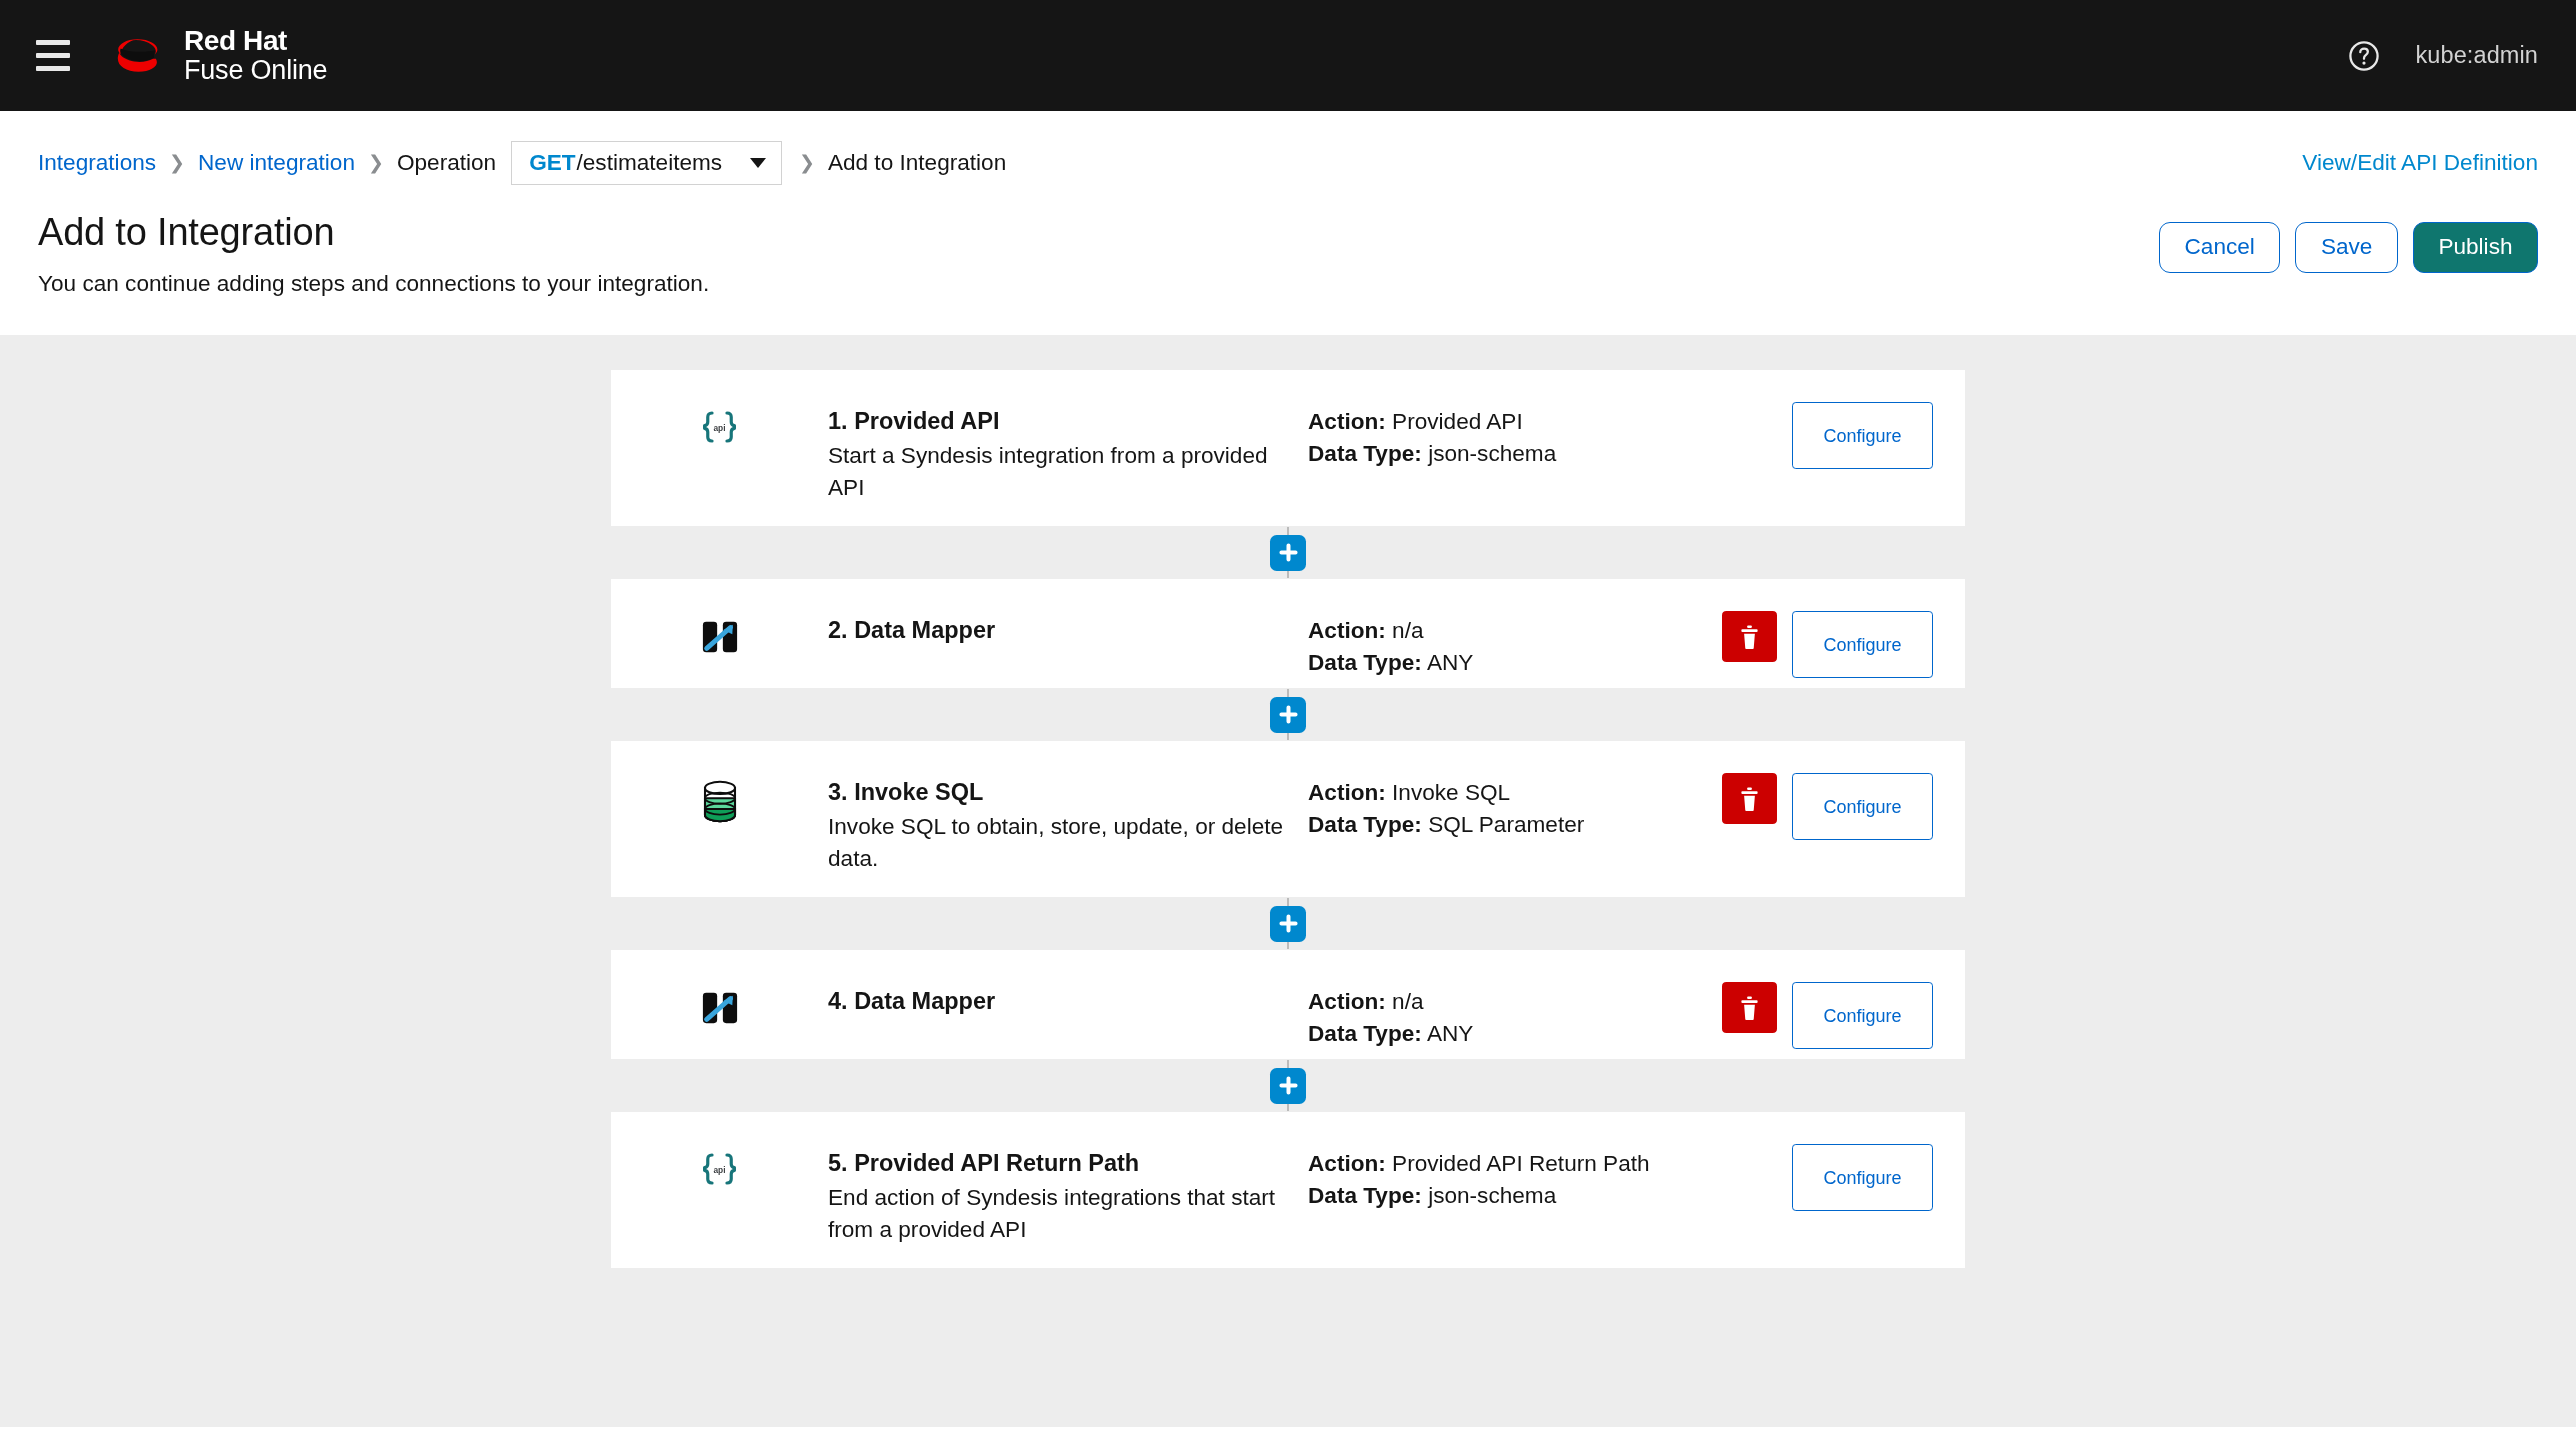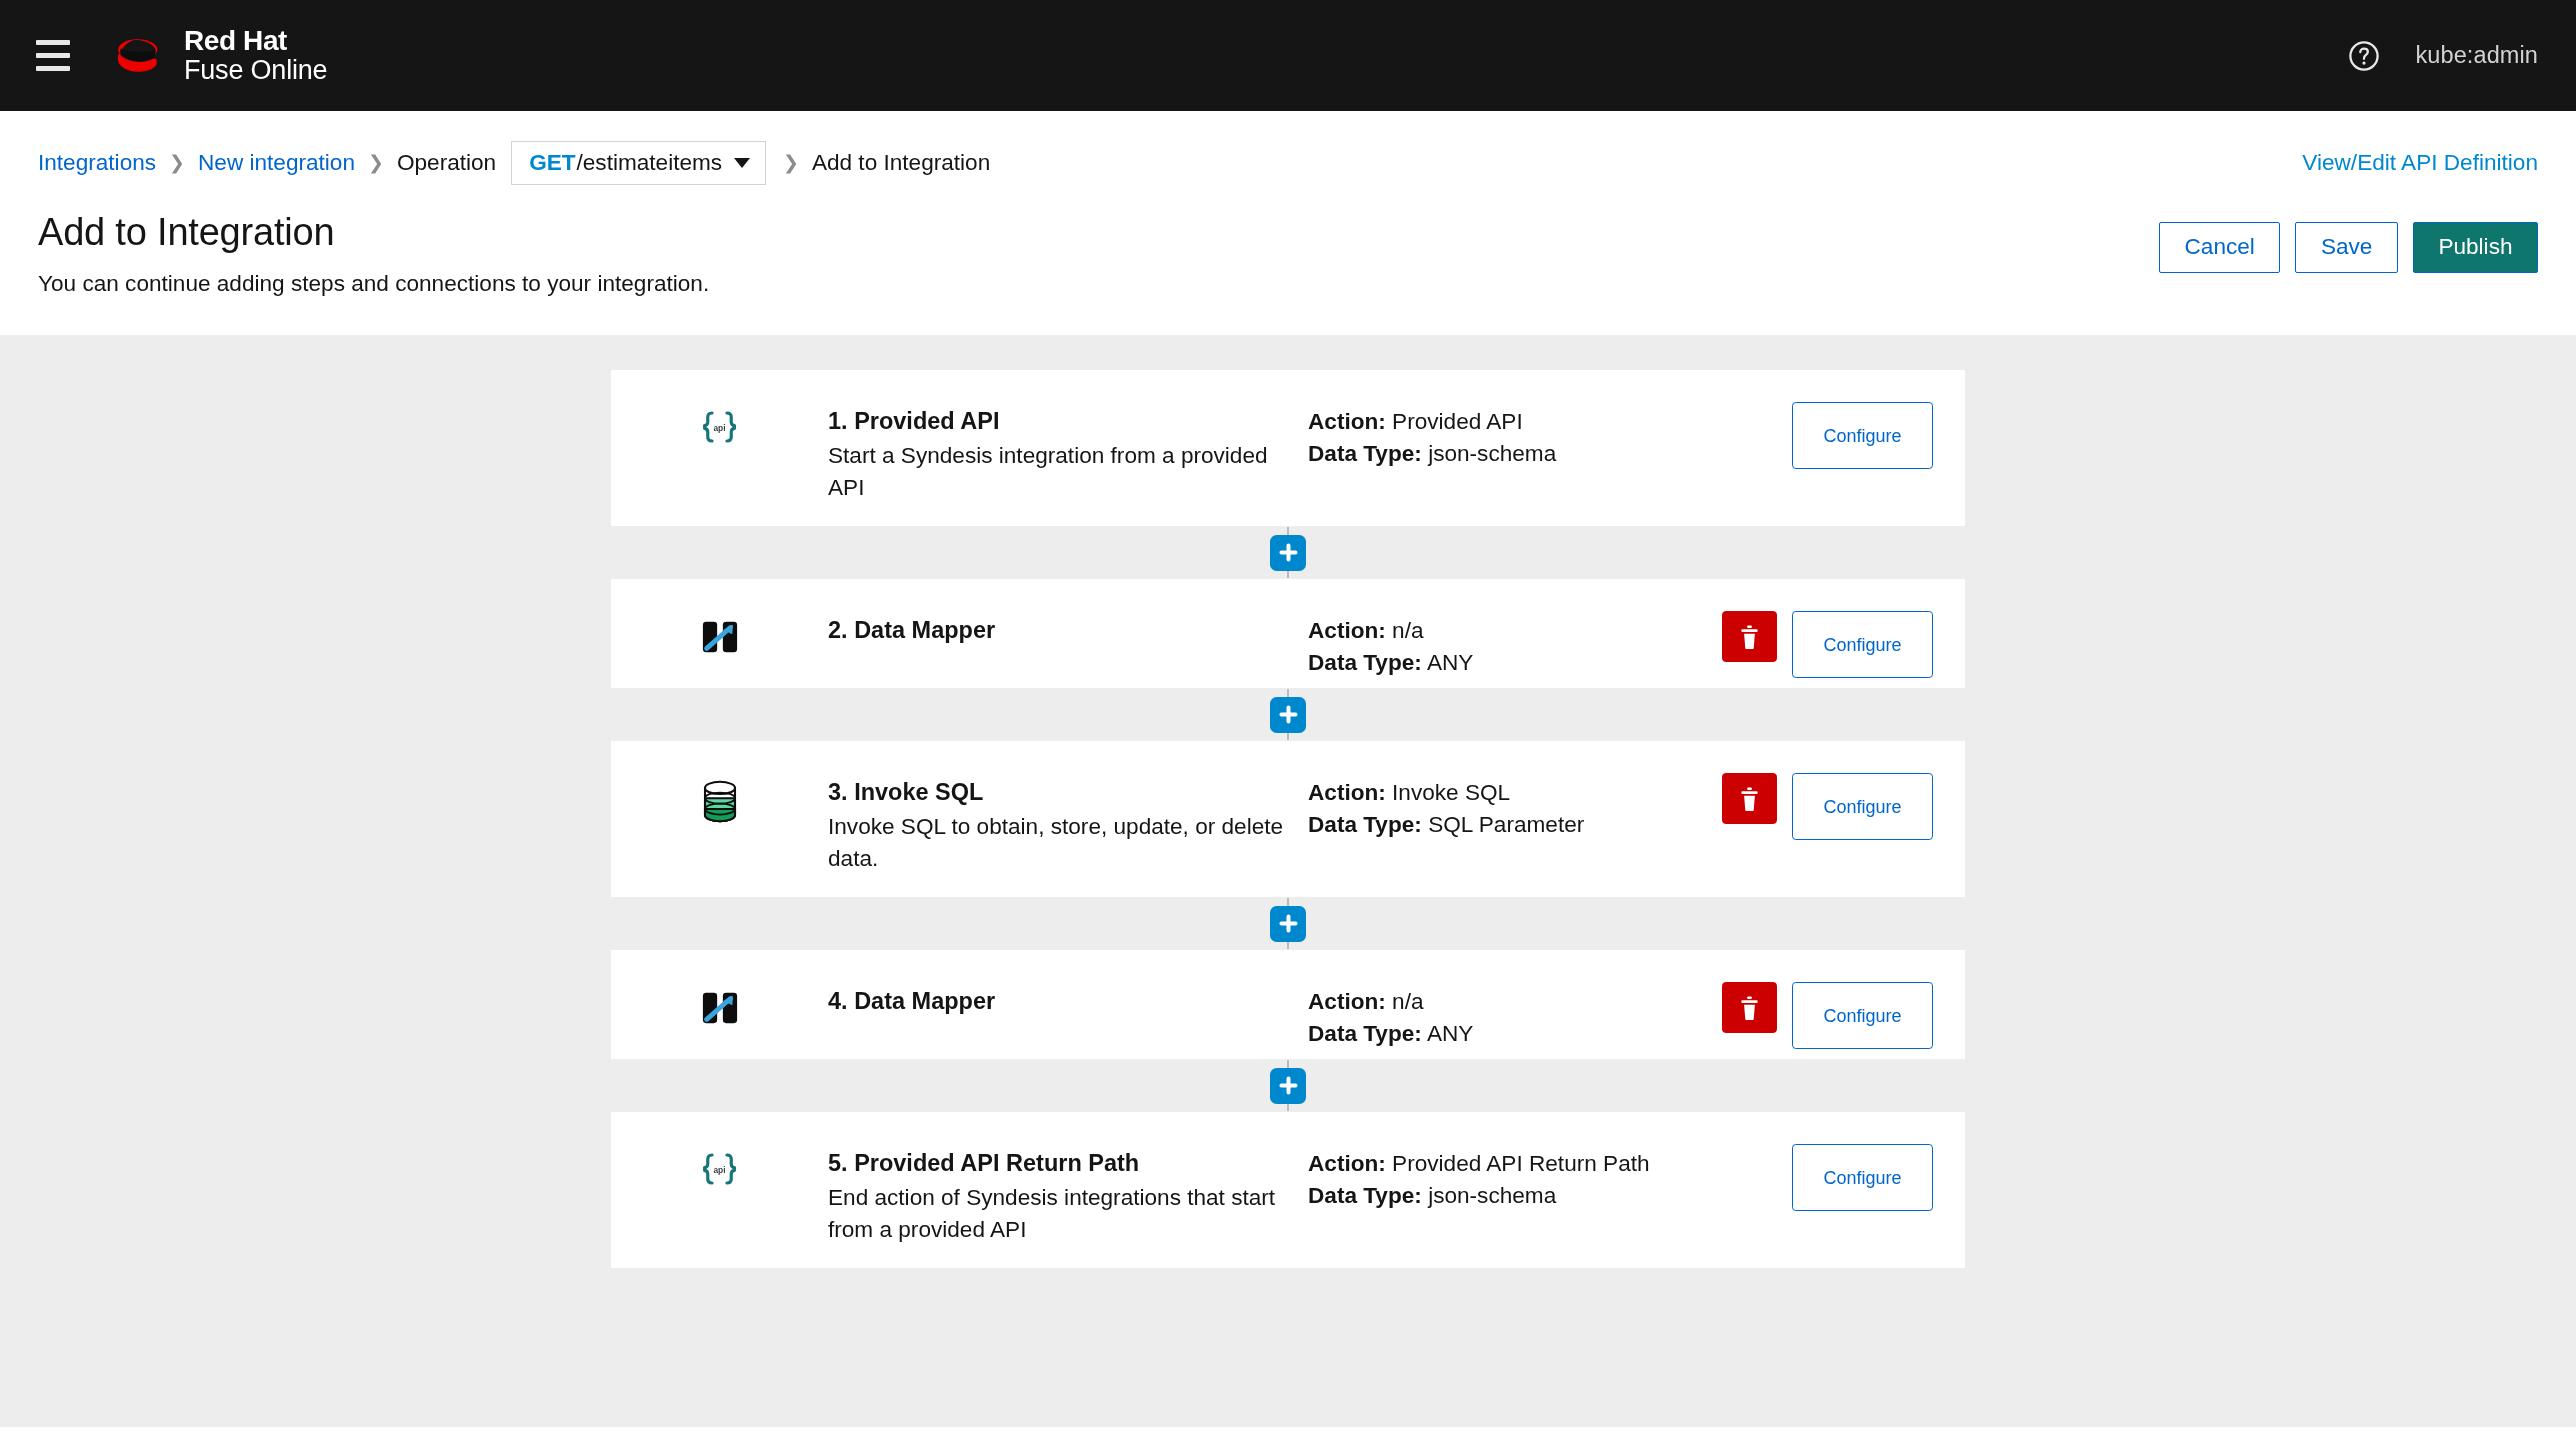--- a/index.html
+++ b/index.html
@@ -116,21 +116,21 @@
     display: inline-flex;
     align-items: center;
     border: 0.9px solid #d2d2d2;
     background: #fff;
     height: 44px;
     padding: 0 15px 0 17px;
     margin-left: 15px;
     margin-right: 3.8px;
     cursor: pointer;
     font-size: 22.6px;
-    gap: 12px;
+    gap: 28px;
   }
   .bc-select .verb { color: #0088ce; font-weight: bold; margin-right: 0.9px; }
   .bc-select .path { color: #151515; }
   .caret {
     width: 0; height: 0;
     border-left: 8.5px solid transparent;
     border-right: 8.5px solid transparent;
     border-top: 10.4px solid #151515;
   }
   .api-def-link {
@@ -165,21 +165,21 @@
     display: flex;
     align-items: center;
     gap: 15px;
     padding-top: 11.3px;
   }
   .btn {
     font-family: "Liberation Sans", sans-serif;
     font-size: 22.6px;
     height: 51px;
     padding: 0 24.5px;
-    border-radius: 2px;
+    border-radius: 11px;
     cursor: pointer;
     line-height: 1;
     white-space: nowrap;
   }
   .btn-secondary {
     background: #ffffff;
     color: #0066cc;
     border: 0.9px solid #0066cc;
   }
   .btn-primary {

